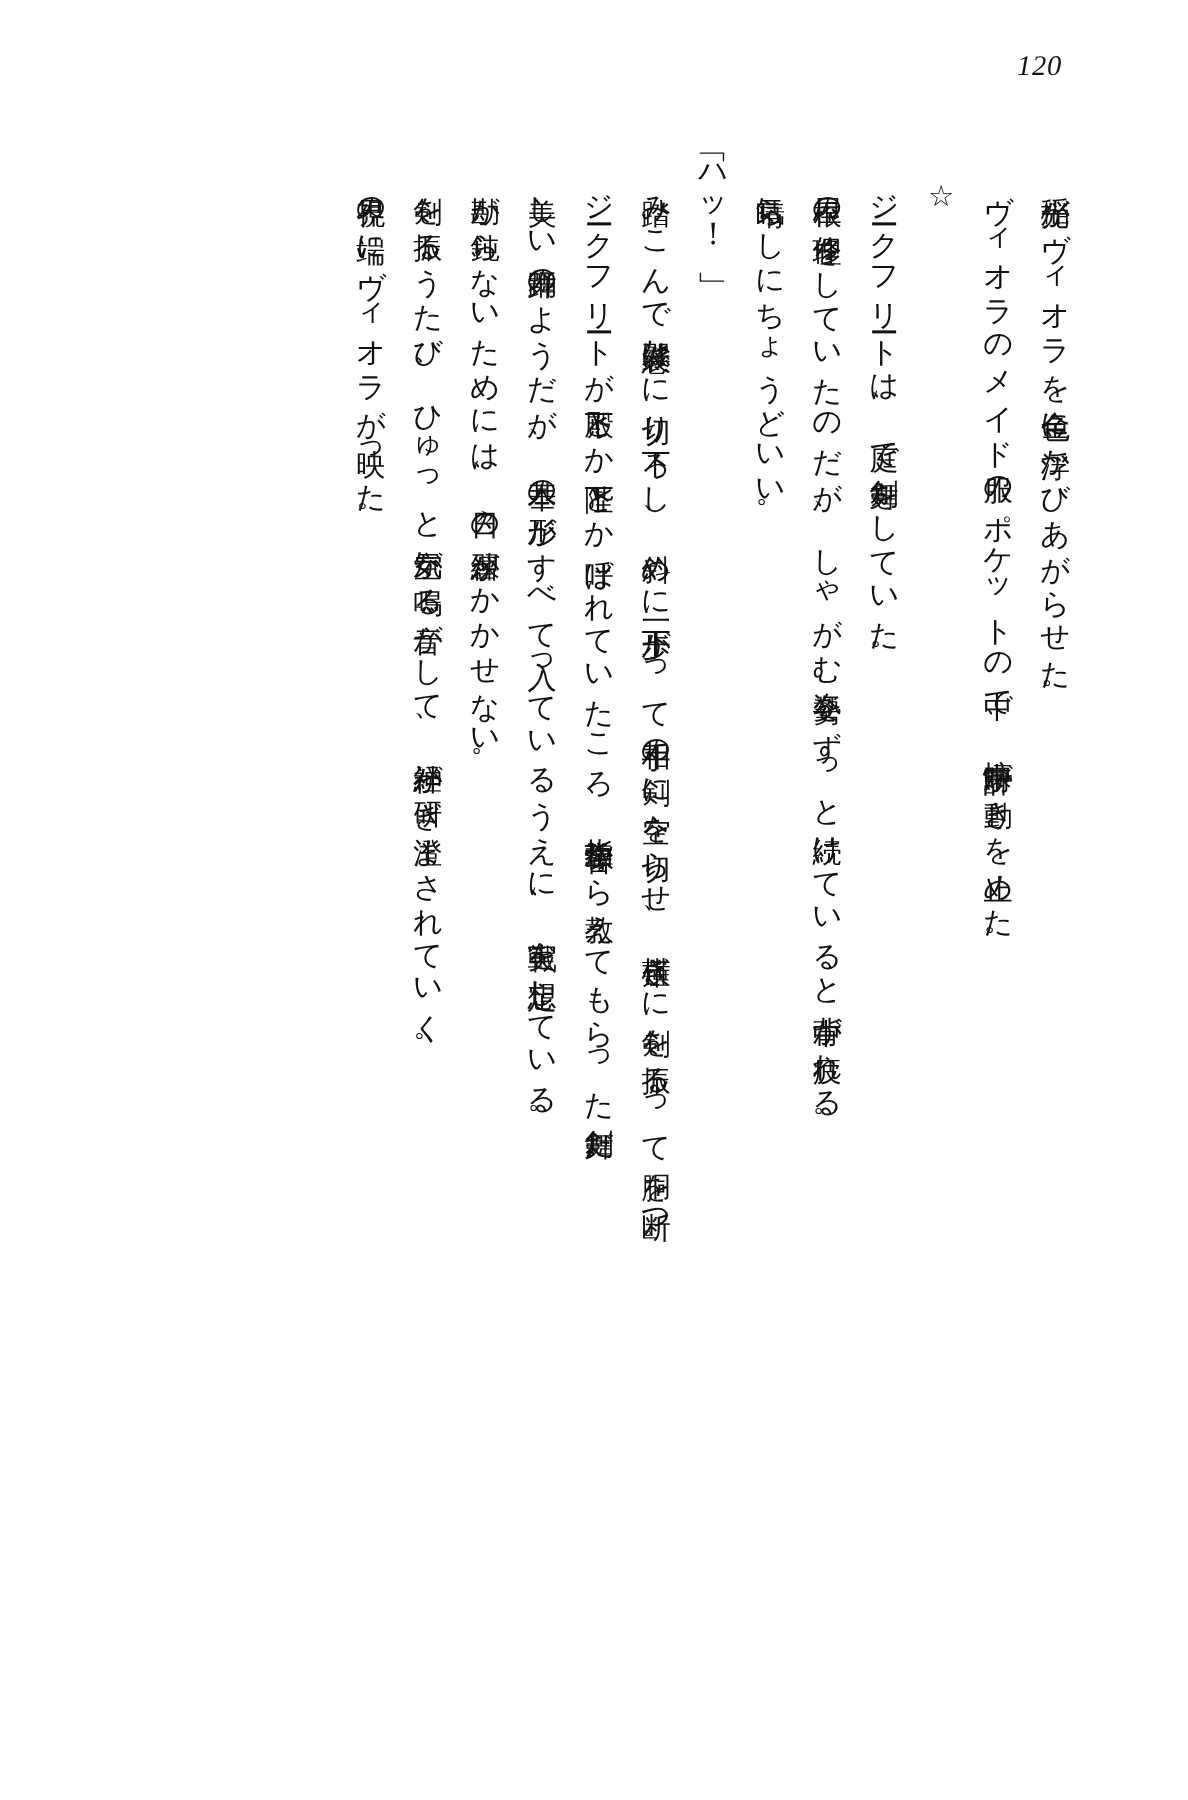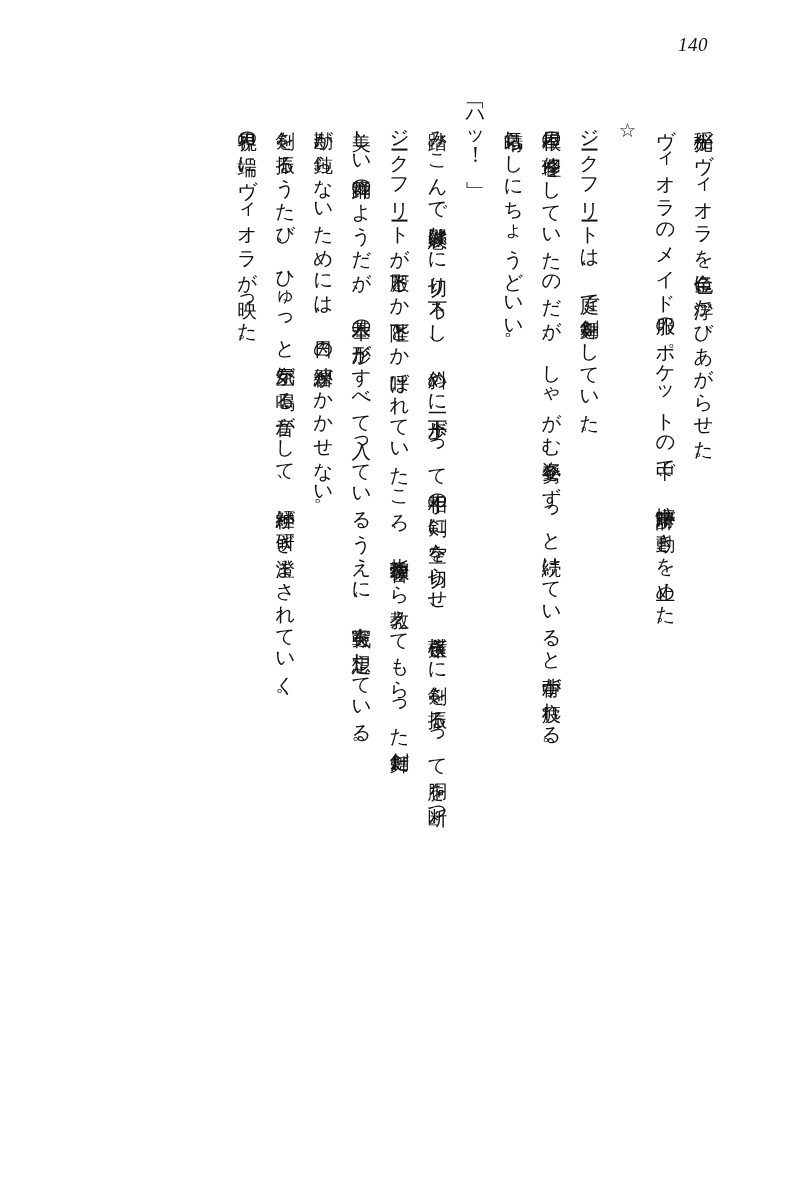--- a/index.html
+++ b/index.html
@@ -59,21 +59,21 @@
     margin: 0;
     padding: 0;
     height: 1px;
   }
 </style>
 </head>
 <body>
 
 <div class="page">
 
-  <div class="page-number">140</div>
+  <div class="page-number">120</div>
 
   <div class="body-text">
     <p class="indent">稲光がヴィオラを金色に浮かびあがらせた。</p>
     <p class="indent">ヴィオラのメイド服のポケットの中で、懐中時計が動きを止めた。</p>
     <p class="blank"></p>
     <p class="sep">☆</p>
     <p class="blank"></p>
     <p class="indent">ジークフリートは、庭で剣舞をしていた。</p>
     <p class="indent">屋根の修理をしていたのだが、しゃがむ姿勢をずっと続けていると背中が疲れる。</p>
     <p class="indent">気晴らしにちょうどいい。</p>

